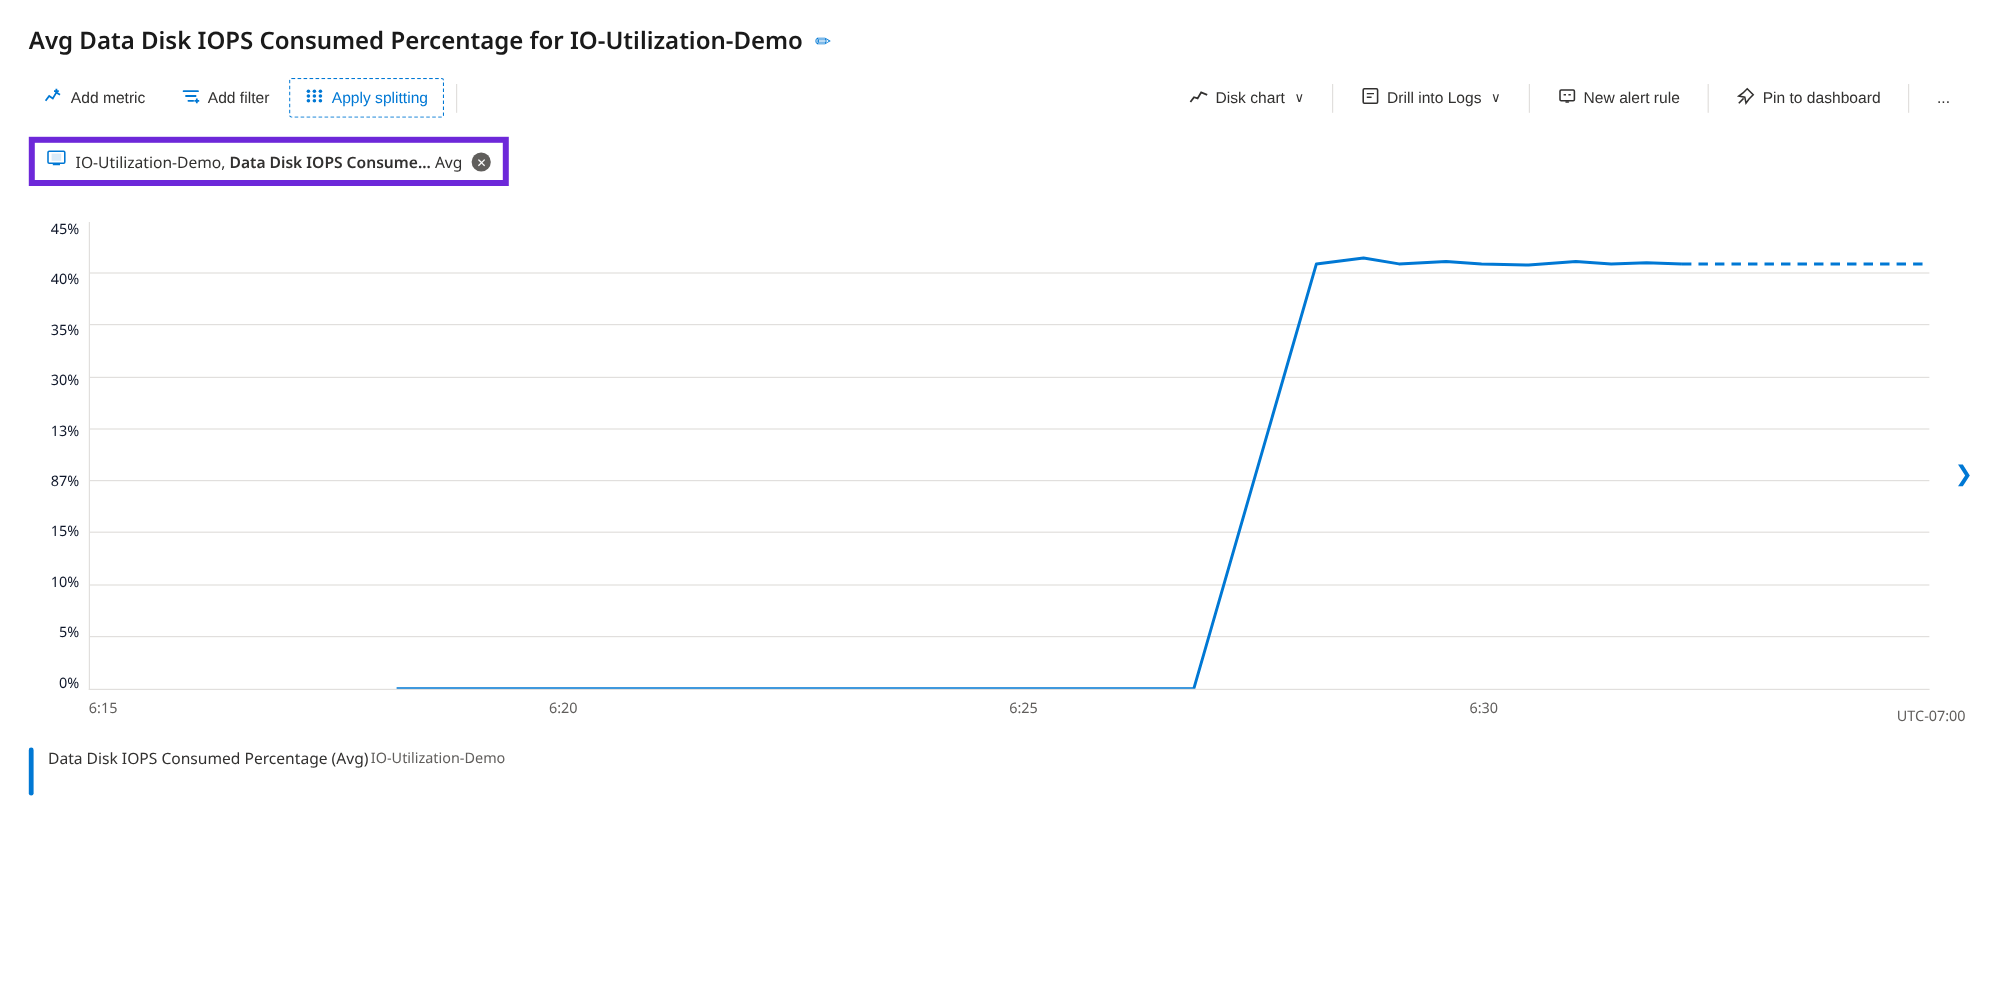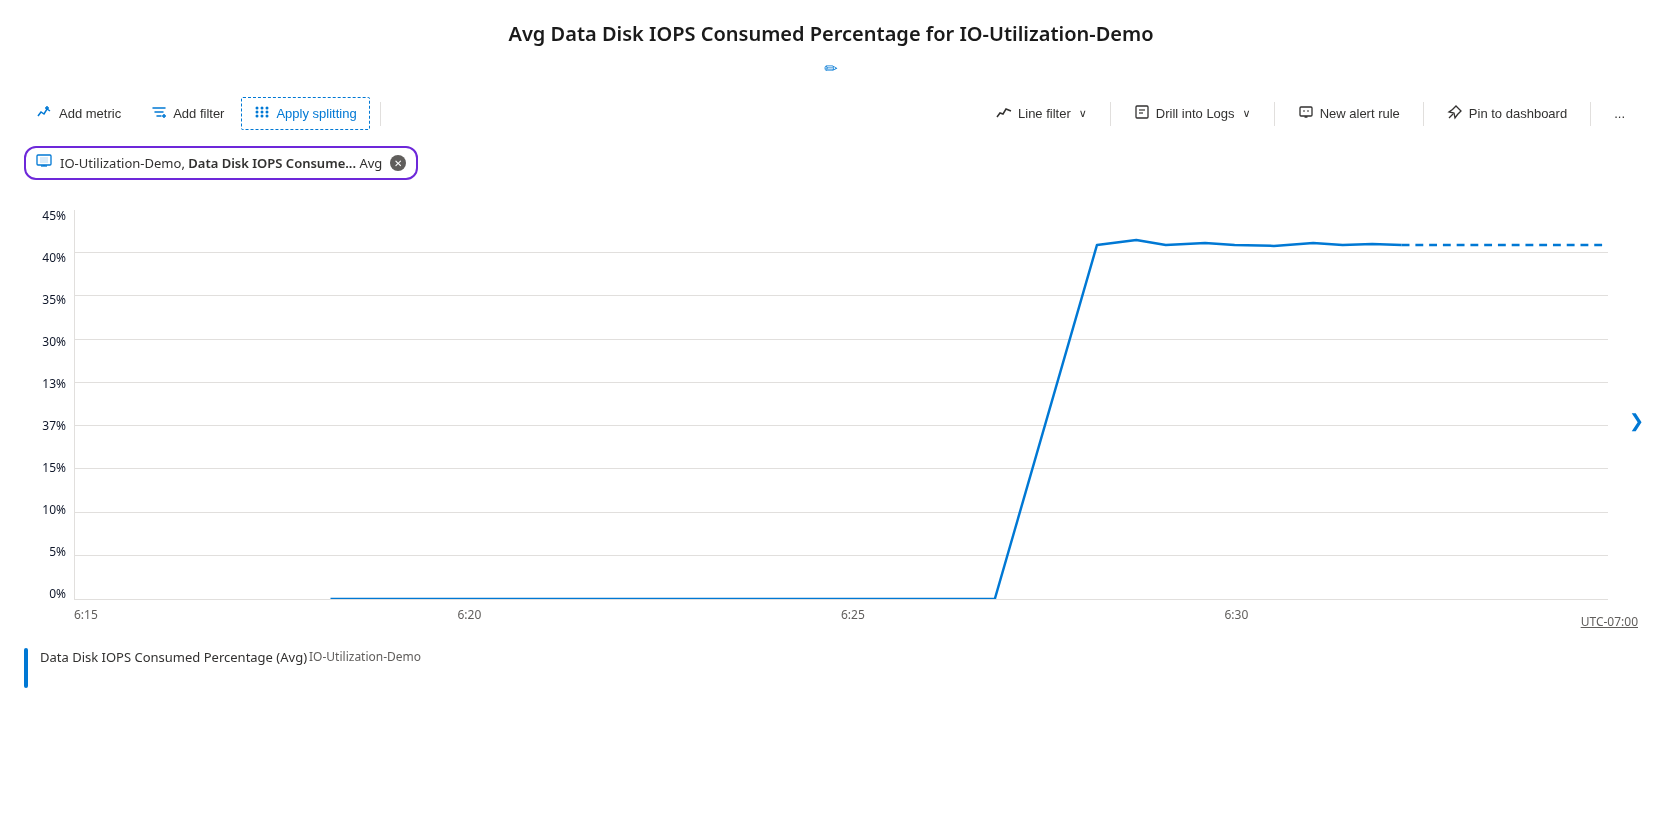--- a/index.html
+++ b/index.html
@@ -10,21 +10,20 @@
       font-size: 14px;
       padding: 20px 24px;
       width: 1662px;
       min-height: 835px;
     }
     .title-row {
       display: flex;
       align-items: center;
       gap: 10px;
       margin-bottom: 18px;
-      flex-direction: column;
     }
     .title-text {
       font-size: 20px;
       font-weight: 600;
       color: #1a1a1a;
     }
     .edit-icon {
       color: #0078d4;
       font-size: 16px;
       cursor: pointer;
@@ -65,22 +64,22 @@
     .toolbar-right {
       margin-left: auto;
       display: flex;
       align-items: center;
       gap: 4px;
     }
     .metric-pill {
       display: inline-flex;
       align-items: center;
       gap: 8px;
-      border: 2px solid #6d28d9;
-      border-radius: 12px;
+      border: 5px solid #6d28d9;
+      border-radius: 0;
       padding: 5px 10px;
       font-size: 13px;
       margin-bottom: 20px;
       background: #fff;
     }
     .metric-pill .vm-icon {
       color: #0078d4;
       font-size: 14px;
     }
     .metric-pill .pill-name {
@@ -161,21 +160,20 @@
       font-size: 12px;
       color: #605e5c;
       text-align: center;
     }
     .utc-label {
       position: absolute;
       right: 0;
       bottom: 0;
       font-size: 12px;
       color: #605e5c;
-      text-decoration: underline;
     }
     .chevron-right {
       position: absolute;
       right: -6px;
       top: 50%;
       transform: translateY(-50%);
       font-size: 18px;
       color: #0078d4;
       cursor: pointer;
     }
@@ -278,21 +276,21 @@
 
   <div class="toolbar-sep"></div>
 
   <div class="toolbar-right">
     <button class="toolbar-btn">
       <span class="btn-icon">
         <svg width="16" height="16" viewBox="0 0 16 16" fill="none">
             <path d="M1 13 L4 9 L7 10 L10 5 L15 7" stroke="#323130" stroke-width="1.5" fill="none"></path>
           </svg>
       </span>
-      <span>Line filter</span>
+      <span>Disk chart</span>
       <span class="dropdown-arrow">∨</span>
     </button>
 
     <div class="toolbar-sep"></div>
 
     <button class="toolbar-btn">
       <span class="btn-icon">
         <svg width="16" height="16" viewBox="0 0 16 16" fill="none">
             <rect x="2" y="2" width="12" height="12" rx="1" stroke="#323130" stroke-width="1.3" fill="none"></rect>
             <line x1="5" y1="6" x2="11" y2="6" stroke="#323130" stroke-width="1.2"></line>
@@ -353,21 +351,21 @@
 </div>
 
 <div class="chart-area">
   <div class="chart-container">
 
     <div class="y-axis">
       <span class="y-label">0%</span>
       <span class="y-label">5%</span>
       <span class="y-label">10%</span>
       <span class="y-label">15%</span>
-      <span class="y-label">37%</span>
+      <span class="y-label">87%</span>
       <span class="y-label">13%</span>
       <span class="y-label">30%</span>
       <span class="y-label">35%</span>
       <span class="y-label">40%</span>
       <span class="y-label">45%</span>
     </div>
 
     <div class="chart-plot">
 
       <div class="grid-line" style="bottom: 11.11%"></div>

